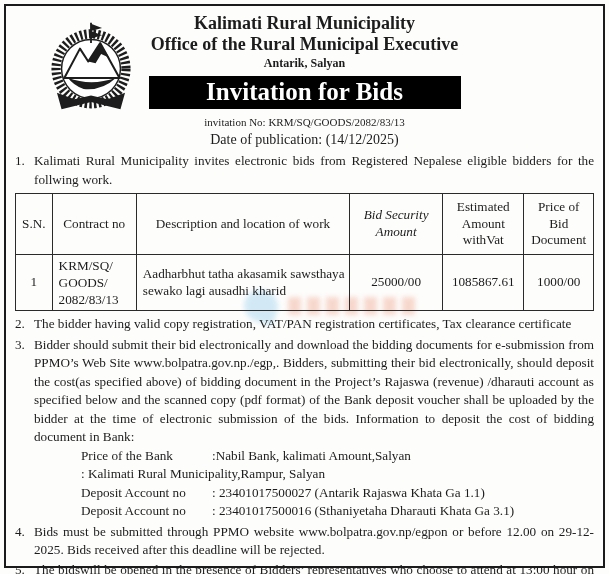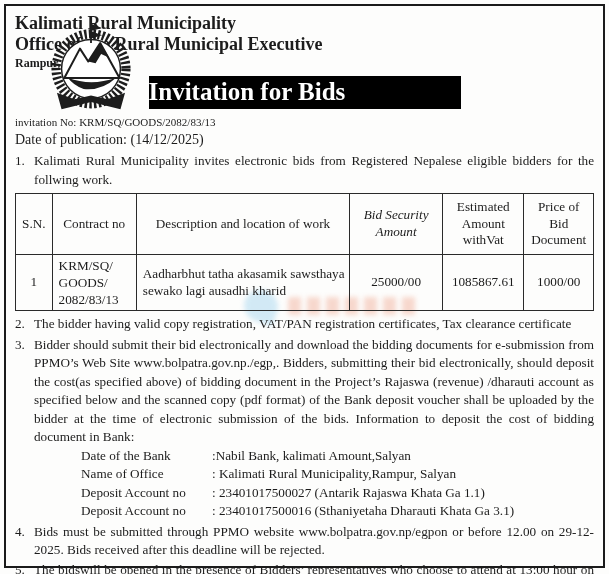--- a/index.html
+++ b/index.html
@@ -11,21 +11,21 @@
     font-family: "Liberation Serif", serif;
     color: #1c1c1c;
     overflow: hidden;
   }
   .frame {
     position: absolute; left:4px; top:4px; right:4px; bottom:6px;
     border: 2.6px solid #1b1b1b;
     padding: 7px 9px 0 9px;
   }
   
-  .header { position: relative; }
+  .header { position: relative; text-align: center; }
   .logo { position:absolute; left:30px; top:2px; width:92px; height:104px; }
   .t1, .t2 { font-size:18px; font-weight:bold; line-height:1.16; }
   .t3 { font-size:12px; font-weight:bold; margin-top:1px; }
   .banner {
     margin: 5px auto 7px auto;
     width: 312px;
     background: #000000;
     color: #ffffff;
     font-size: 25px;
     font-weight: bold;
@@ -87,21 +87,21 @@
         <circle cx="50" cy="58" r="32" fill="#ffffff" stroke="#1d1d1d" stroke-width="1.6"></circle>
         <path d="M50 8 L50 30" stroke="#1d1d1d" stroke-width="2"></path>
         <path d="M50 9 L62 13.5 L50 17 L62 21.5 L50 25 Z" fill="#1d1d1d"></path>
         <path d="M21 68 L38 36 L47 50 L60 30 L81 68 Z" fill="#ffffff" stroke="#1d1d1d" stroke-width="2.2" stroke-linejoin="round"></path>
         <path d="M60 30 L70 46 L61 42 L55 52 L47 50 Z" fill="#1d1d1d"></path>
         <path d="M25 68 Q50 77 77 68 Q62 82 42 80 Q31 76 25 68 Z" fill="#1d1d1d"></path>
         <path d="M13 84 L32 91 L50 87 L68 91 L87 84 L82 102 L50 94 L18 102 Z" fill="#1d1d1d"></path>
       </svg>
       <div class="t1">Kalimati Rural Municipality</div>
       <div class="t2">Office of the Rural Municipal Executive</div>
-      <div class="t3">Rampur, Salyan</div>
+      <div class="t3">Antarik, Salyan</div>
       <div class="banner">Invitation for Bids</div>
       <div class="inv-line">invitation No: KRM/SQ/GOODS/2082/83/13</div>
       <div class="date-line">Date of publication: (14/12/2025)</div>
     </div>
 
     <div class="content">
 
       <div class="item">
         <span class="item-num">1.</span>
         <span class="item-text">Kalimati Rural Municipality invites electronic bids from Registered Nepalese eligible bidders for the follwing work.</span>
@@ -137,25 +137,24 @@
         <span class="item-text">The bidder having valid copy registration, VAT/PAN registration certificates, Tax clearance certificate</span>
       </div>
 
       <div class="item">
         <span class="item-num">3.</span>
         <span class="item-text">Bidder should submit their bid electronically and download the bidding documents for e-submission from PPMO’s Web Site www.bolpatra.gov.np./egp,. Bidders, submitting their bid electronically, should deposit the cost(as specified above) of bidding document in the Project’s Rajaswa (revenue) /dharauti account as specified below and the scanned copy (pdf format) of the Bank deposit voucher shall be uploaded by the bidder at the time of electronic submission of the bids. Information to deposit the cost of bidding document in Bank:</span>
       </div>
 
       <div class="bank">
         <div class="bank-row">
-          <span class="bank-label">Date of the Bank</span>
+          <span class="bank-label">Price of the Bank</span>
           <span class="bank-value">:Nabil Bank, kalimati Amount,Salyan</span>
         </div>
         <div class="bank-row">
-          <span class="bank-label">Name of Office</span>
           <span class="bank-value">: Kalimati Rural Municipality,Rampur, Salyan</span>
         </div>
         <div class="bank-row">
           <span class="bank-label">Deposit Account no</span>
           <span class="bank-value">: 23401017500027 (Antarik Rajaswa Khata Ga 1.1)</span>
         </div>
         <div class="bank-row">
           <span class="bank-label">Deposit Account no</span>
           <span class="bank-value">: 23401017500016 (Sthaniyetaha Dharauti Khata Ga 3.1)</span>
         </div>

